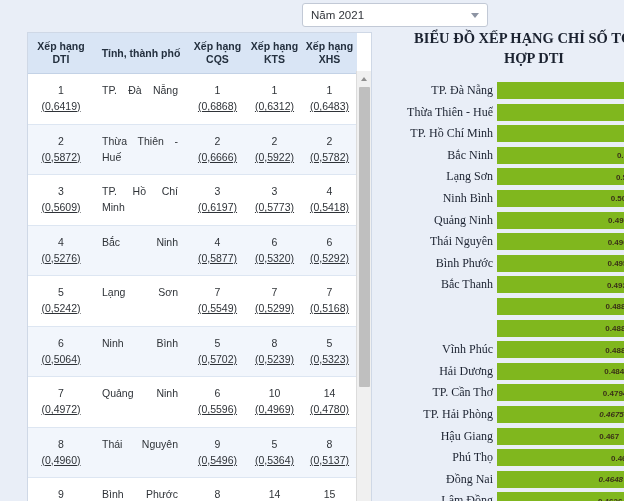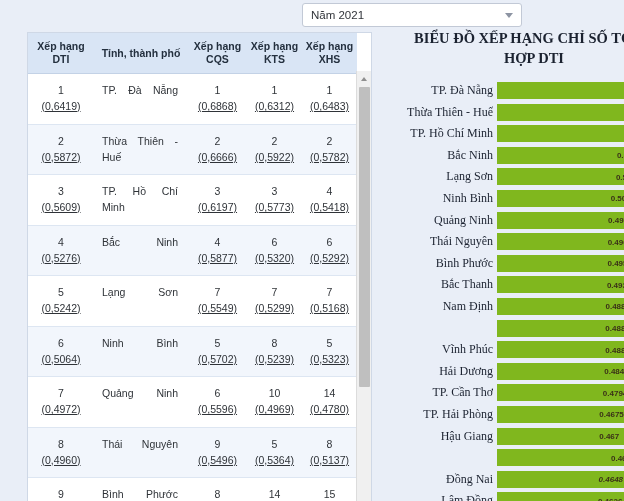--- a/index.html
+++ b/index.html
@@ -13,21 +13,21 @@
     overflow: hidden;
     font-family: "Liberation Sans", sans-serif;
     position: relative;
   }
 
   
   #year-select-wrap {
     position: absolute;
     left: 302px;
     top: 3px;
-    width: 220px;
+    width: 186px;
     height: 24px;
   }
   #year-select {
     width: 100%;
     height: 100%;
     box-sizing: border-box;
     background: #ffffff;
     border: 1px solid #c2c9d6;
     border-radius: 3px;
     font-family: "Liberation Sans", sans-serif;
@@ -489,21 +489,20 @@
         </div>
       </div>
       <div class="chart-row">
         <div class="cat-label">Bắc Thanh</div>
         <div class="bar-track">
           <div class="bar" style="width: 143.879px; background: rgb(128, 183, 30);"></div>
           <div class="val-label" style="left: 109.879px;">0.4933</div>
         </div>
       </div>
       <div class="chart-row">
-        <div class="cat-label">Nam Định</div>
         <div class="bar-track">
           <div class="bar" style="width: 142.479px; background: rgb(128, 183, 30);"></div>
           <div class="val-label" style="left: 108.479px;">0.4885</div>
         </div>
       </div>
       <div class="chart-row">
         <div class="bar-track">
           <div class="bar" style="width: 142.333px; background: rgb(128, 183, 30);"></div>
           <div class="val-label" style="left: 108.333px;">0.488</div>
         </div>
@@ -526,31 +525,32 @@
         <div class="cat-label">TP. Cần Thơ</div>
         <div class="bar-track">
           <div class="bar" style="width: 139.825px; background: rgb(128, 183, 30);"></div>
           <div class="val-label" style="left: 105.825px;">0.4794</div>
         </div>
       </div>
       <div class="chart-row">
         <div class="cat-label">TP. Hải Phòng</div>
         <div class="bar-track">
           <div class="bar" style="width: 136.354px; background: rgb(128, 183, 30);"></div>
-          <div class="val-label" style="left: 102.354px;">0.4675</div>
+          <div class="val-label" style="left: 102.354px; font-style: italic;">0.4675</div>
         </div>
       </div>
       <div class="chart-row">
         <div class="cat-label">Hậu Giang</div>
         <div class="bar-track">
           <div class="bar" style="width: 136.208px; background: rgb(128, 183, 30);"></div>
           <div class="val-label" style="left: 102.208px;">0.467</div>
         </div>
       </div>
       <div class="chart-row">
+        <div class="cat-label">Phú Thọ</div>
         <div class="bar-track">
           <div class="bar" style="width: 135.683px; background: rgb(128, 183, 30);"></div>
           <div class="val-label" style="left: 114px;">0.4652</div>
         </div>
       </div>
       <div class="chart-row">
         <div class="cat-label">Đồng Nai</div>
         <div class="bar-track">
           <div class="bar" style="width: 135.567px; background: rgb(128, 183, 30);"></div>
           <div class="val-label" style="left: 101.567px; font-style: italic;">0.4648</div>

